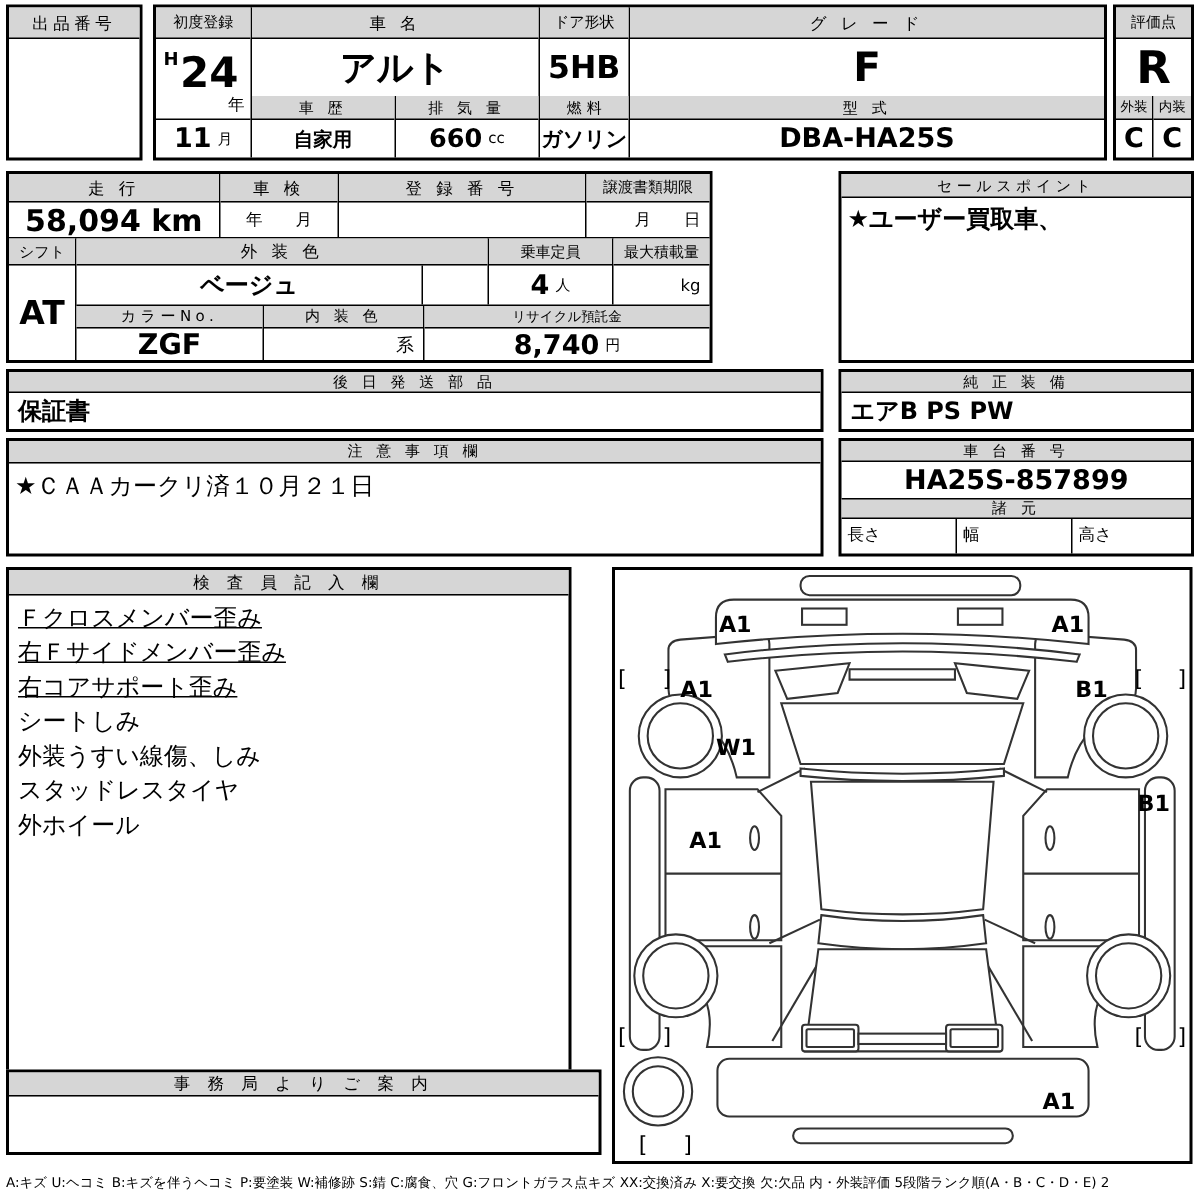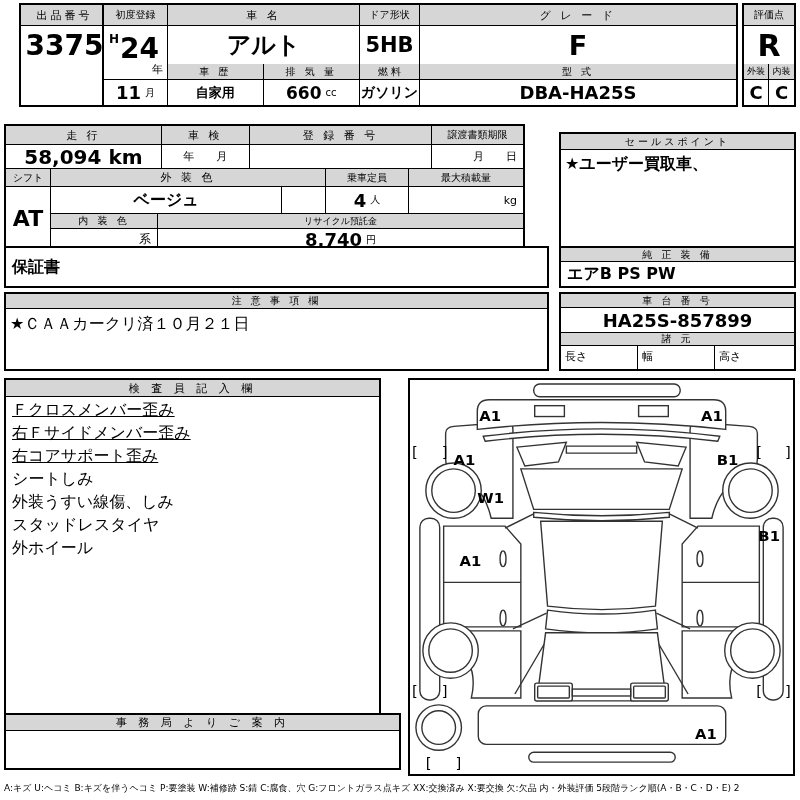--- a/index.html
+++ b/index.html
@@ -13,32 +13,31 @@
   .bt { border-top: 1px solid #000; }
   .hd { background: #d6d6d6; border-bottom: 1px solid #000; display: flex;
         align-items: center; justify-content: center; font-size: 11px;
         letter-spacing: 3px; white-space: nowrap; overflow: hidden; }
   .ls0 { letter-spacing: 0; }
   .val { display: flex; align-items: center; justify-content: center;
          font-weight: bold; white-space: nowrap; overflow: hidden; }
   .unit { font-size: 10px; font-weight: normal; margin-left: 4px; }
   .badge { background: #000; color: #fff; display: flex; align-items: center;
            justify-content: center; font-weight: bold; font-size: 24px; letter-spacing: 2px; }
-  .ins-item { font-size: 16px; line-height: 23px; padding-left: 4px; white-space: nowrap; font-family: Liberation Mono, monospace; }
+  .ins-item { font-size: 16px; line-height: 23px; padding-left: 4px; white-space: nowrap; }
   .ul { text-decoration: underline; }
   .left-val { justify-content: flex-start; padding-left: 6px; }
   .right-val { justify-content: flex-end; padding-right: 6px; }
   svg text { font-family: "DejaVu Sans", sans-serif; }
 </style>
 </head>
 <body>
 
-<div class="box abs col" style="left:19px;top:3px;width:91px;height:104px">
+<div class="box abs col" style="left:4px;top:3px;width:91px;height:104px">
   <div class="hd" style="height:21px">出品番号</div>
-  <div class="val" style="height:38px;font-size:28px">3375</div>
 </div>
 
 <div class="box abs row" style="left:102px;top:3px;width:636px;height:104px">
 
   <div class="col br" style="width:64px">
     <div class="hd ls0" style="height:21px;font-size:10px">初度登録</div>
     <div style="height:54px;border-bottom:1px solid #000;position:relative">
       <span style="position:absolute;left:5px;top:6px;font-size:12px;font-weight:bold">H</span>
       <span style="position:absolute;left:16px;top:6px;font-size:28px;font-weight:bold">24</span>
       <span style="position:absolute;right:4px;bottom:2px;font-size:11px">年</span>
@@ -88,21 +87,21 @@
   <div class="row" style="height:16px">
     <div class="hd ls0 br" style="width:25px;font-size:9px;flex:none">外装</div>
     <div class="hd ls0" style="width:25px;font-size:9px;flex:none">内装</div>
   </div>
   <div class="row" style="flex:1">
     <div class="val br" style="width:25px;font-size:18px">C</div>
     <div class="val" style="width:25px;font-size:18px">C</div>
   </div>
 </div>
 
-<div class="box abs col" style="left:4px;top:124px;width:521px;height:128px">
+<div class="box abs col" style="left:4px;top:114px;width:471px;height:128px">
 
   <div class="row" style="height:43px;border-bottom:1px solid #000">
     <div class="col br" style="width:163px">
       <div class="hd" style="height:19px">走 行</div>
       <div class="val" style="flex:1;font-size:20px">58,094 km</div>
     </div>
     <div class="col br" style="width:92px">
       <div class="hd" style="height:19px">車 検</div>
       <div class="val" style="flex:1;font-size:11px;font-weight:normal">年　　月</div>
     </div>
@@ -138,42 +137,47 @@
             <span class="unit">人</span>
           </div>
         </div>
         <div class="col" style="flex:1">
           <div class="hd ls0" style="height:18px;font-size:10px">最大積載量</div>
           <div class="val right-val" style="flex:1;font-size:11px;font-weight:normal">kg</div>
         </div>
       </div>
 
       <div class="row bt" style="flex:1">
+        <div class="col br" style="width:125px">
+          <div class="hd" style="height:15px;font-size:10px">カラーNo.</div>
+          <div class="val" style="flex:1;font-size:19px">ZGF</div>
+        </div>
         <div class="col br" style="width:107px">
           <div class="hd" style="height:15px;font-size:10px">内 装 色</div>
           <div class="val right-val" style="flex:1;font-size:12px;font-weight:normal">系</div>
         </div>
         <div class="col" style="flex:1">
           <div class="hd ls0" style="height:15px;font-size:9px">リサイクル預託金</div>
           <div class="val" style="flex:1;font-size:18px">
             <span>8,740</span>
             <span class="unit">円</span>
           </div>
         </div>
       </div>
     </div>
   </div>
 </div>
 
-<div class="box abs col" style="left:559px;top:132px;width:237px;height:128px">
+<div class="box abs col" style="left:559px;top:114px;width:237px;height:128px">
   <div class="hd" style="height:16px;font-size:10px">セールスポイント</div>
   <div style="flex:1;font-size:16px;font-weight:bold;padding:4px">★ユーザー買取車、</div>
 </div>
 
 <div class="box abs col" style="left:4px;top:246px;width:545px;height:42px">
+  <div class="hd" style="height:14px;font-size:10px">後 日 発 送 部 品</div>
   <div class="val left-val" style="flex:1;font-size:16px">保証書</div>
 </div>
 
 <div class="box abs col" style="left:559px;top:246px;width:237px;height:42px">
   <div class="hd" style="height:14px;font-size:10px">純 正 装 備</div>
   <div class="val left-val" style="flex:1;font-size:16px">エアB PS PW</div>
 </div>
 
 <div class="box abs col" style="left:4px;top:292px;width:545px;height:79px">
   <div class="hd" style="height:15px;font-size:10px">注 意 事 項 欄</div>

